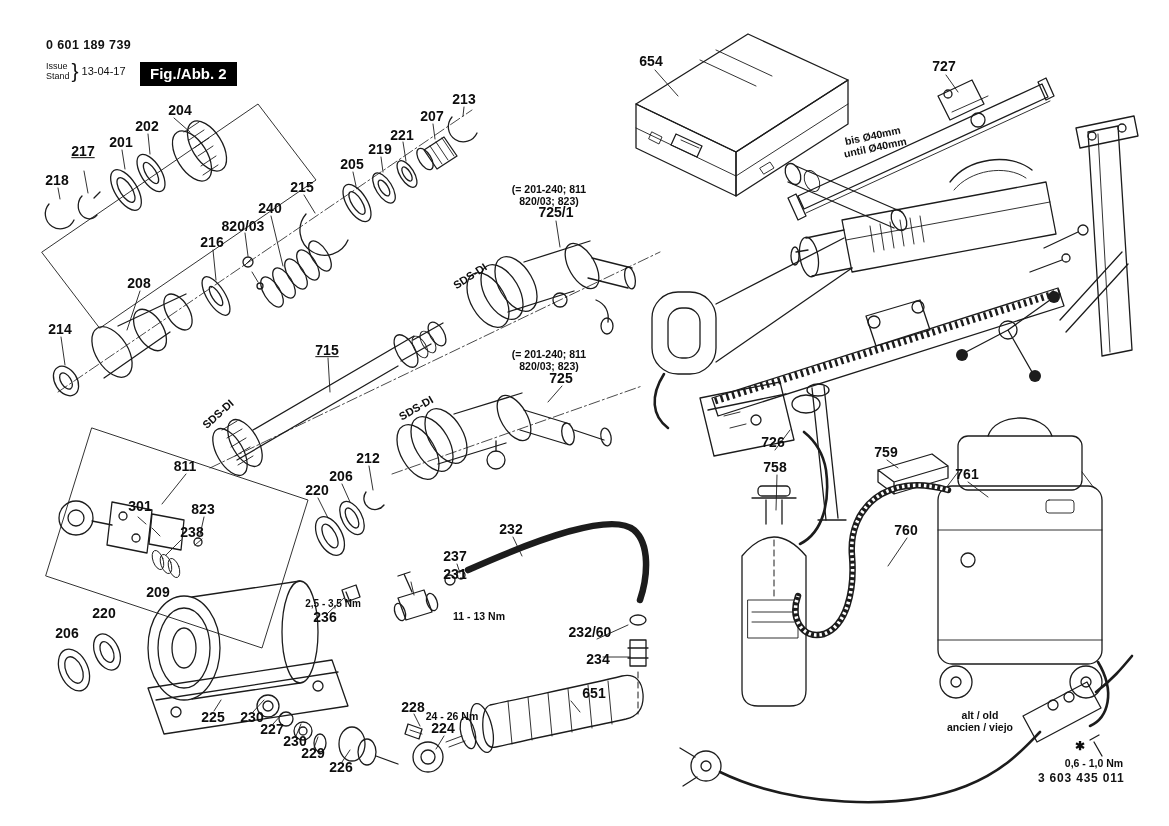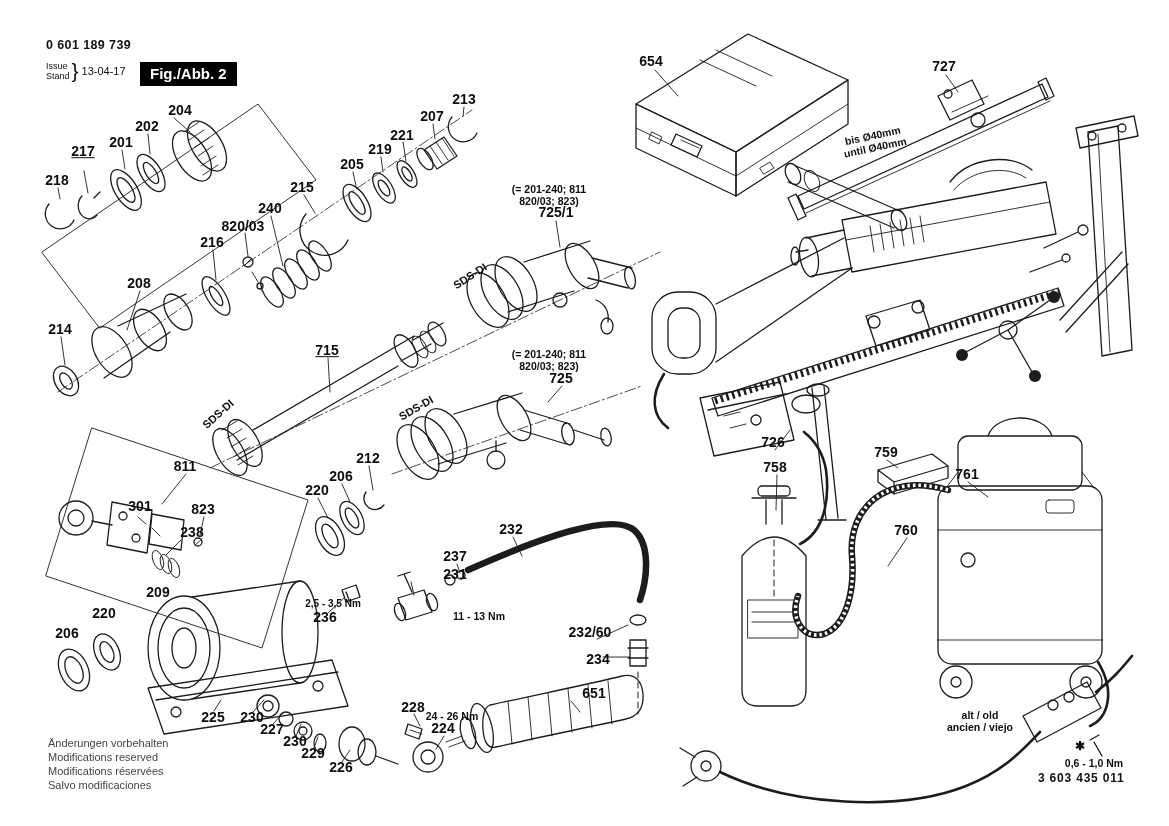--- a/index.html
+++ b/index.html
@@ -406,20 +406,16 @@
         <div>Issue</div>
         <div>Stand</div>
       </div>
       <span class="brace">}</span>
       <span class="issue-date">13-04-17</span>
     </div>
   </div>
 
   <div class="fig-box">Fig./Abb. 2</div>
 
-  <div class="footer-notes">Änderungen vorbehalten
-Modifications reserved
-Modifications réservées
-Salvo modificaciones</div>
 
   <div class="catalog-number">3 603 435 011</div>
 
 </div>
 
 </body></html>

